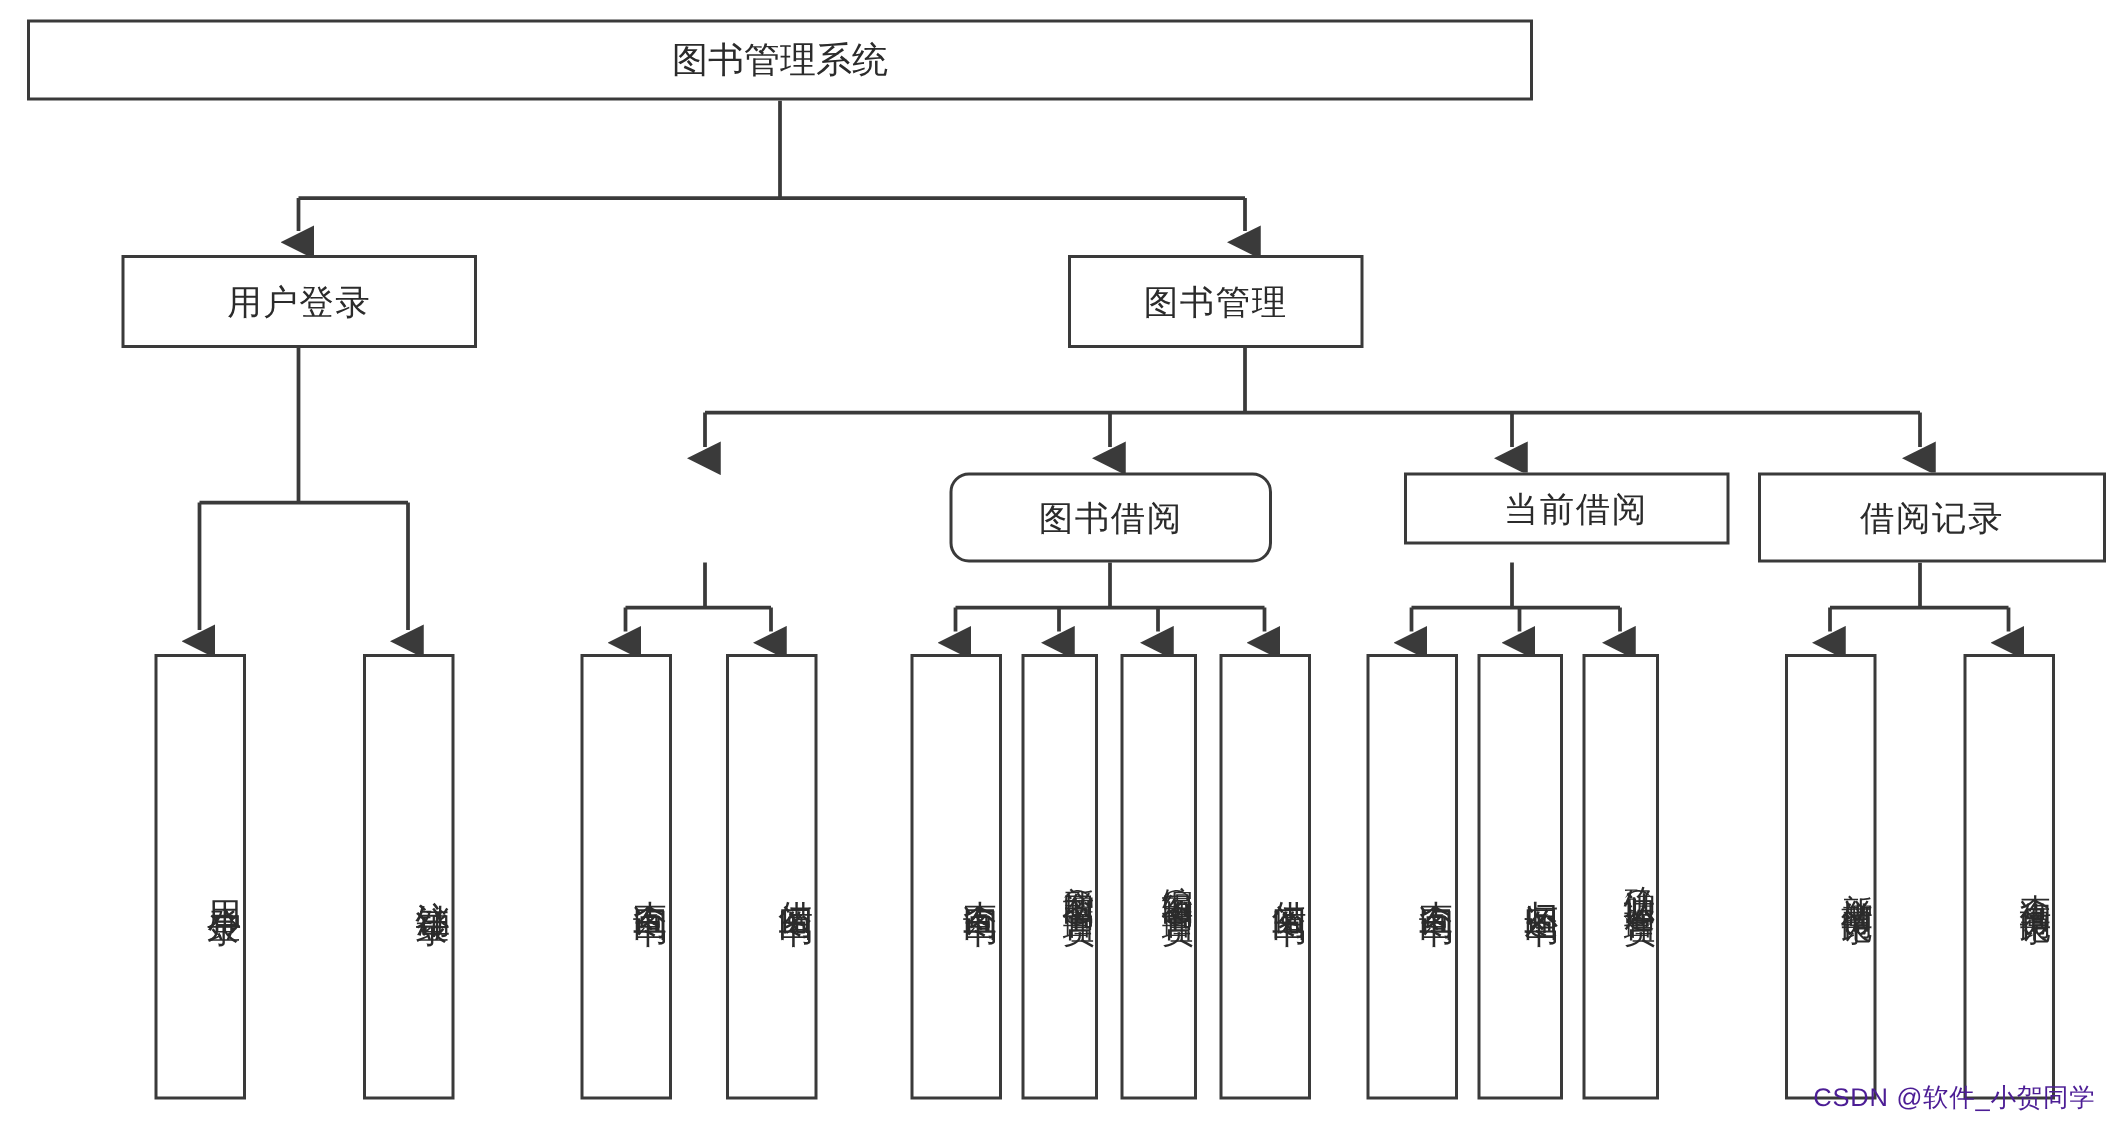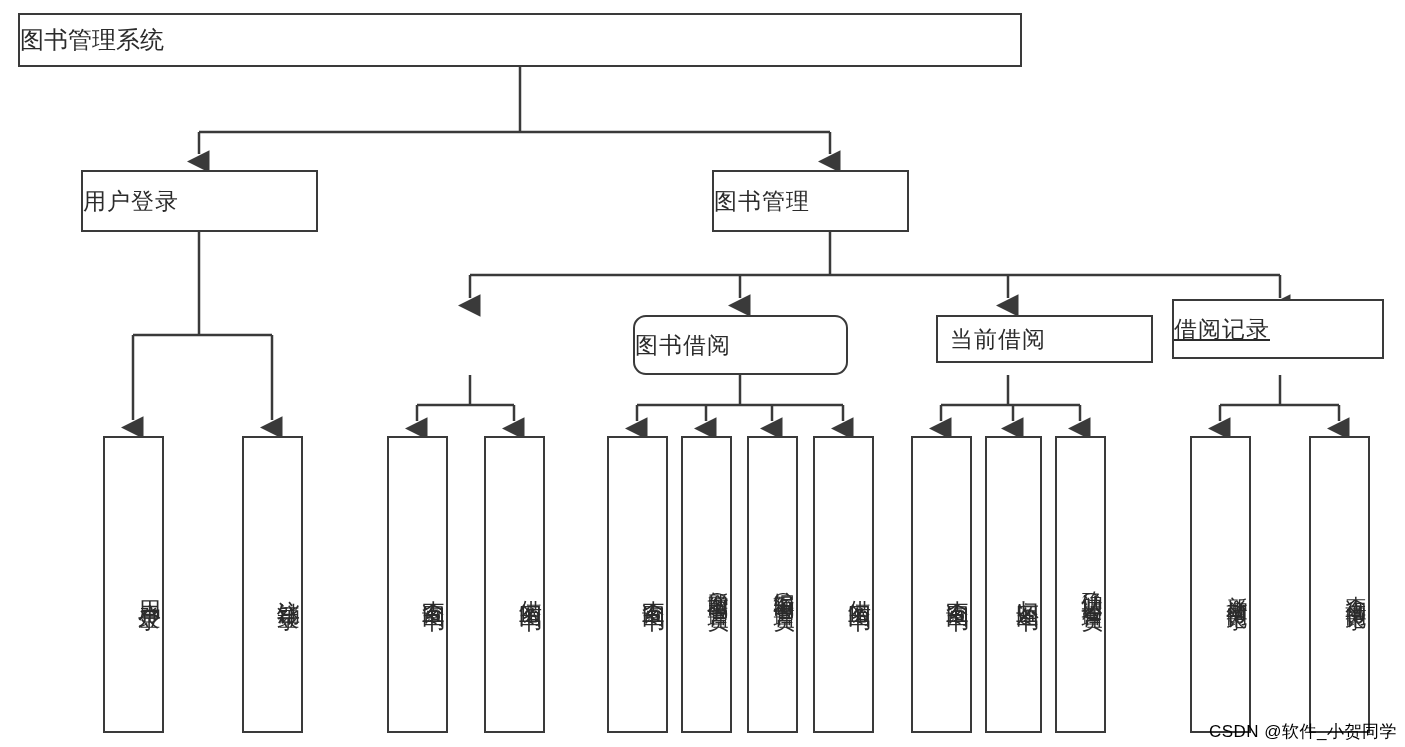--- a/index.html
+++ b/index.html
@@ -24,20 +24,21 @@
     width: 1405px;
     height: 747px;
   }
   .node {
     position: absolute;
     box-sizing: border-box;
     border: 2.5px solid #3a3a3a;
     background: #ffffff;
     display: flex;
     align-items: center;
+    justify-content: center;
     color: #2b2b2b;
     z-index: 2;
   }
   .node.h-node {
     font-size: 23px;
     letter-spacing: 1px;
   }
   .node.root {
     font-size: 24px;
   }
@@ -57,21 +58,21 @@
     white-space: nowrap;
   }
   .node .label {
     display: block;
   }
   #watermark {
     position: absolute;
     right: 8px;
     bottom: 4px;
     font-size: 17px;
-    color: #000000;
+    color: #4c1d95;
     letter-spacing: 0.5px;
     z-index: 5;
     white-space: nowrap;
   }
 </style>
 </head>
 <body>
 
 <div id="canvas">
 
@@ -135,21 +136,21 @@
   <div class="node h-node" id="n-l2-1" style="left: 712px; top: 170px; width: 197px; height: 62px;">
     <span class="label">图书管理</span>
   </div>
 
   <div class="node h-node" id="n-l3-1" style="left: 633px; top: 315px; width: 215px; height: 60px; border-radius: 13px;">
     <span class="label">图书借阅</span>
   </div>
   <div class="node h-node" id="n-l3-2" style="left: 936px; top: 315px; width: 217px; height: 48px; padding-left: 12px;">
     <span class="label">当前借阅</span>
   </div>
-  <div class="node h-node" id="n-l3-3" style="left: 1172px; top: 299px; width: 212px; height: 60px; text-decoration: underline;">
+  <div class="node h-node" id="n-l3-3" style="left: 1172px; top: 315px; width: 232px; height: 60px;">
     <span class="label">借阅记录</span>
   </div>
 
   <div class="node leaf" id="n-lf-0" style="left: 103px; top: 436px; width: 61px; height: 297px;">
     <span class="label">用户登录</span>
   </div>
   <div class="node leaf" id="n-lf-1" style="left: 242px; top: 436px; width: 61px; height: 297px;">
     <span class="label">注销登录</span>
   </div>
   <div class="node leaf" id="n-lf-2" style="left: 387px; top: 436px; width: 61px; height: 297px;">

